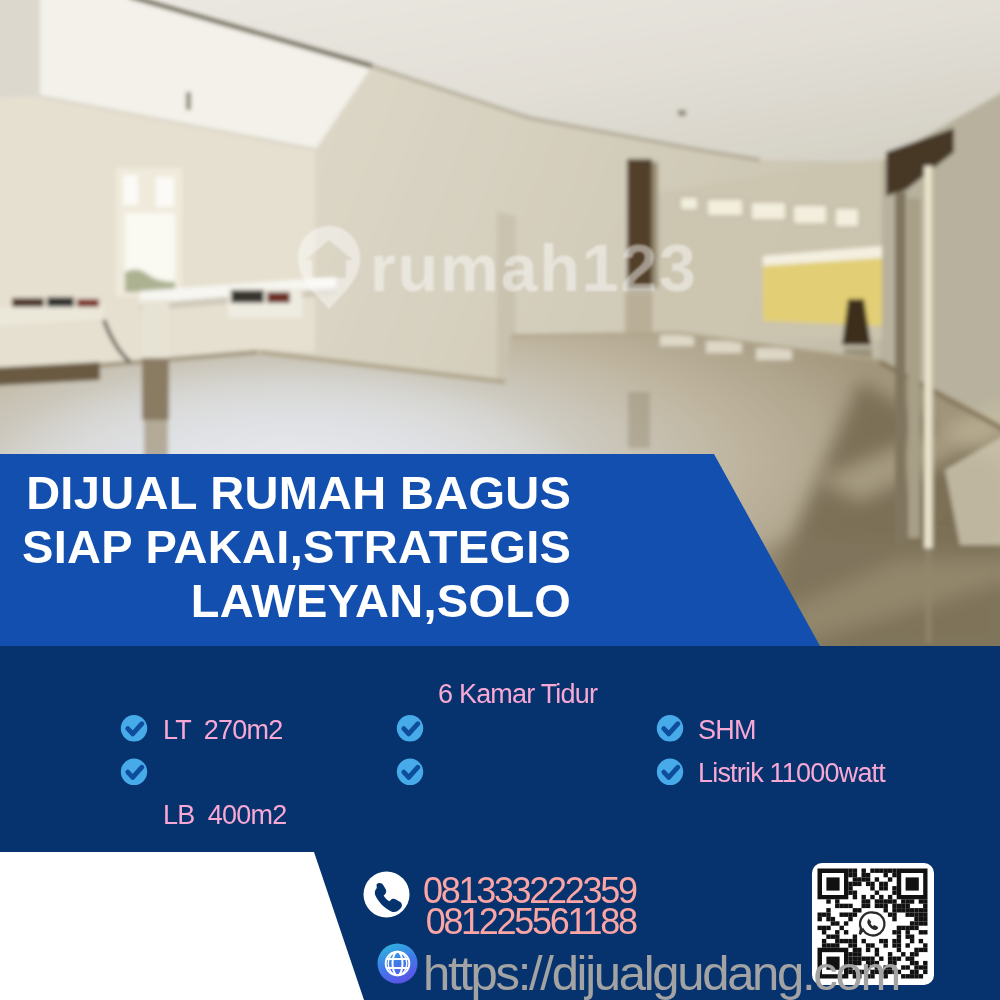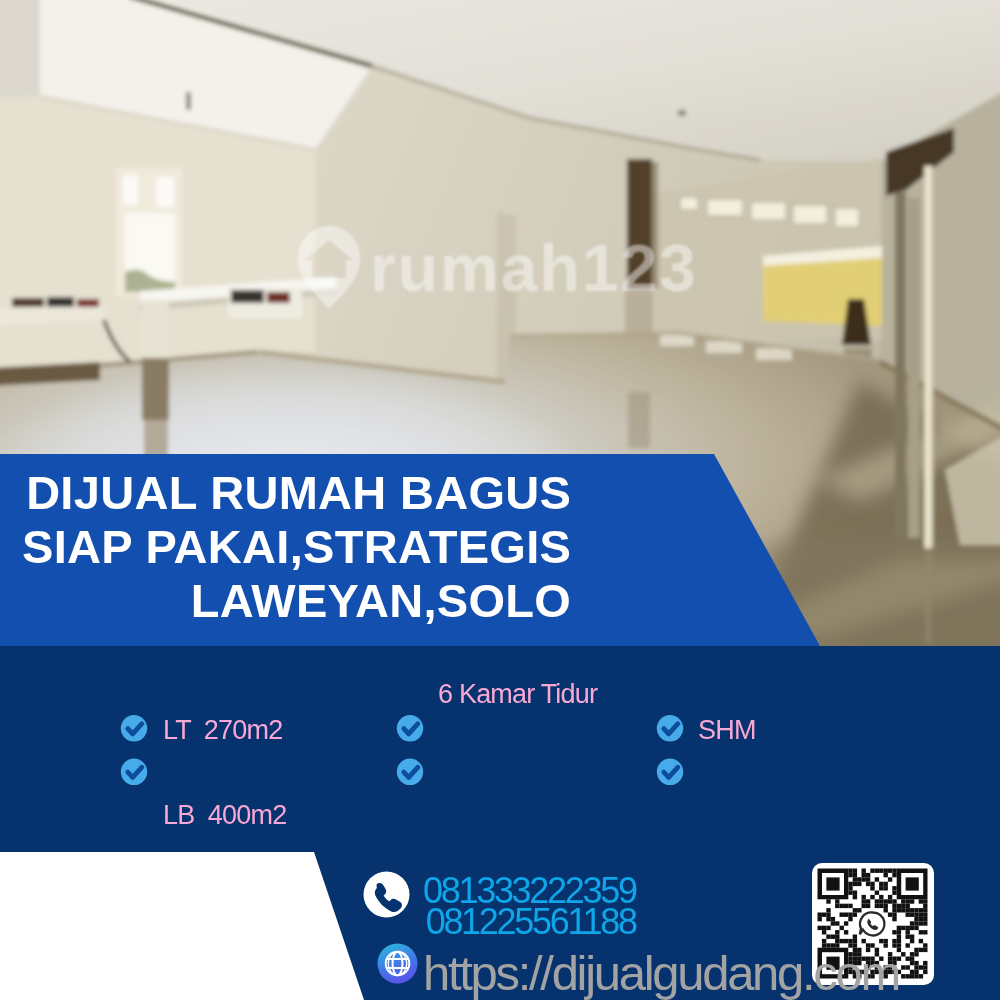--- a/index.html
+++ b/index.html
@@ -6,21 +6,21 @@
   body{width:1000px;height:1000px;overflow:hidden;font-family:"Liberation Sans",sans-serif;}
   #stage{position:relative;width:956px;height:1000px;background:#06336e;text-align:right;}
   #bgsvg{position:absolute;left:0;top:0;}
   .abs{position:absolute;}
   
   #headline{left:22px;top:466px;color:#ffffff;font-weight:bold;font-size:47px;line-height:54px;letter-spacing:0.3px;white-space:pre;}
   
   .feat{color:#f9a8d4;font-size:27px;letter-spacing:-0.8px;white-space:pre;}
   
   #harga{left:41px;top:873px;color:#26486c;font-weight:bold;font-size:45px;line-height:51px;letter-spacing:-0.8px;white-space:pre;}
-  #phones{left:423px;top:876px;color:#0ea5e9;font-size:36px;letter-spacing:-2.3px;line-height:30.5px;white-space:pre;}
+  #phones{left:423px;top:876px;color:#fca5a5;font-size:36px;letter-spacing:-2.3px;line-height:30.5px;white-space:pre;}
   #url{left:423px;top:945px;color:#a3a3a3;font-size:49px;letter-spacing:-2.3px;white-space:pre;}
 </style>
 </head>
 <body>
 <div id="stage">
 <svg id="bgsvg" width="1000" height="1000" viewBox="0 0 1000 1000">
   <defs>
     <linearGradient id="wallg" x1="0" y1="0" x2="1" y2="0.25">
       <stop offset="0" stop-color="#e8e2d2"></stop>
       <stop offset="0.45" stop-color="#d9d3c3"></stop>
@@ -472,19 +472,20 @@
 </svg>
 
 <div id="headline" class="abs">DIJUAL RUMAH BAGUS
 SIAP PAKAI,STRATEGIS
 LAWEYAN,SOLO</div>
 
 <div class="abs feat" style="left:163px;top:715px;">LT  270m2</div>
 <div class="abs feat" style="left:163px;top:800px;">LB  400m2</div>
 <div class="abs feat" style="left:438px;top:679px;">6 Kamar Tidur</div>
 <div class="abs feat" style="left:698px;top:715px;">SHM</div>
+<div class="abs feat" style="left:698px;top:758px;">Listrik 11000watt</div>
 
 
 <div id="phones" class="abs">081333222359
 081225561188</div>
 
 <div id="url" class="abs">https://dijualgudang.com</div>
 </div>
 
 </body></html>

